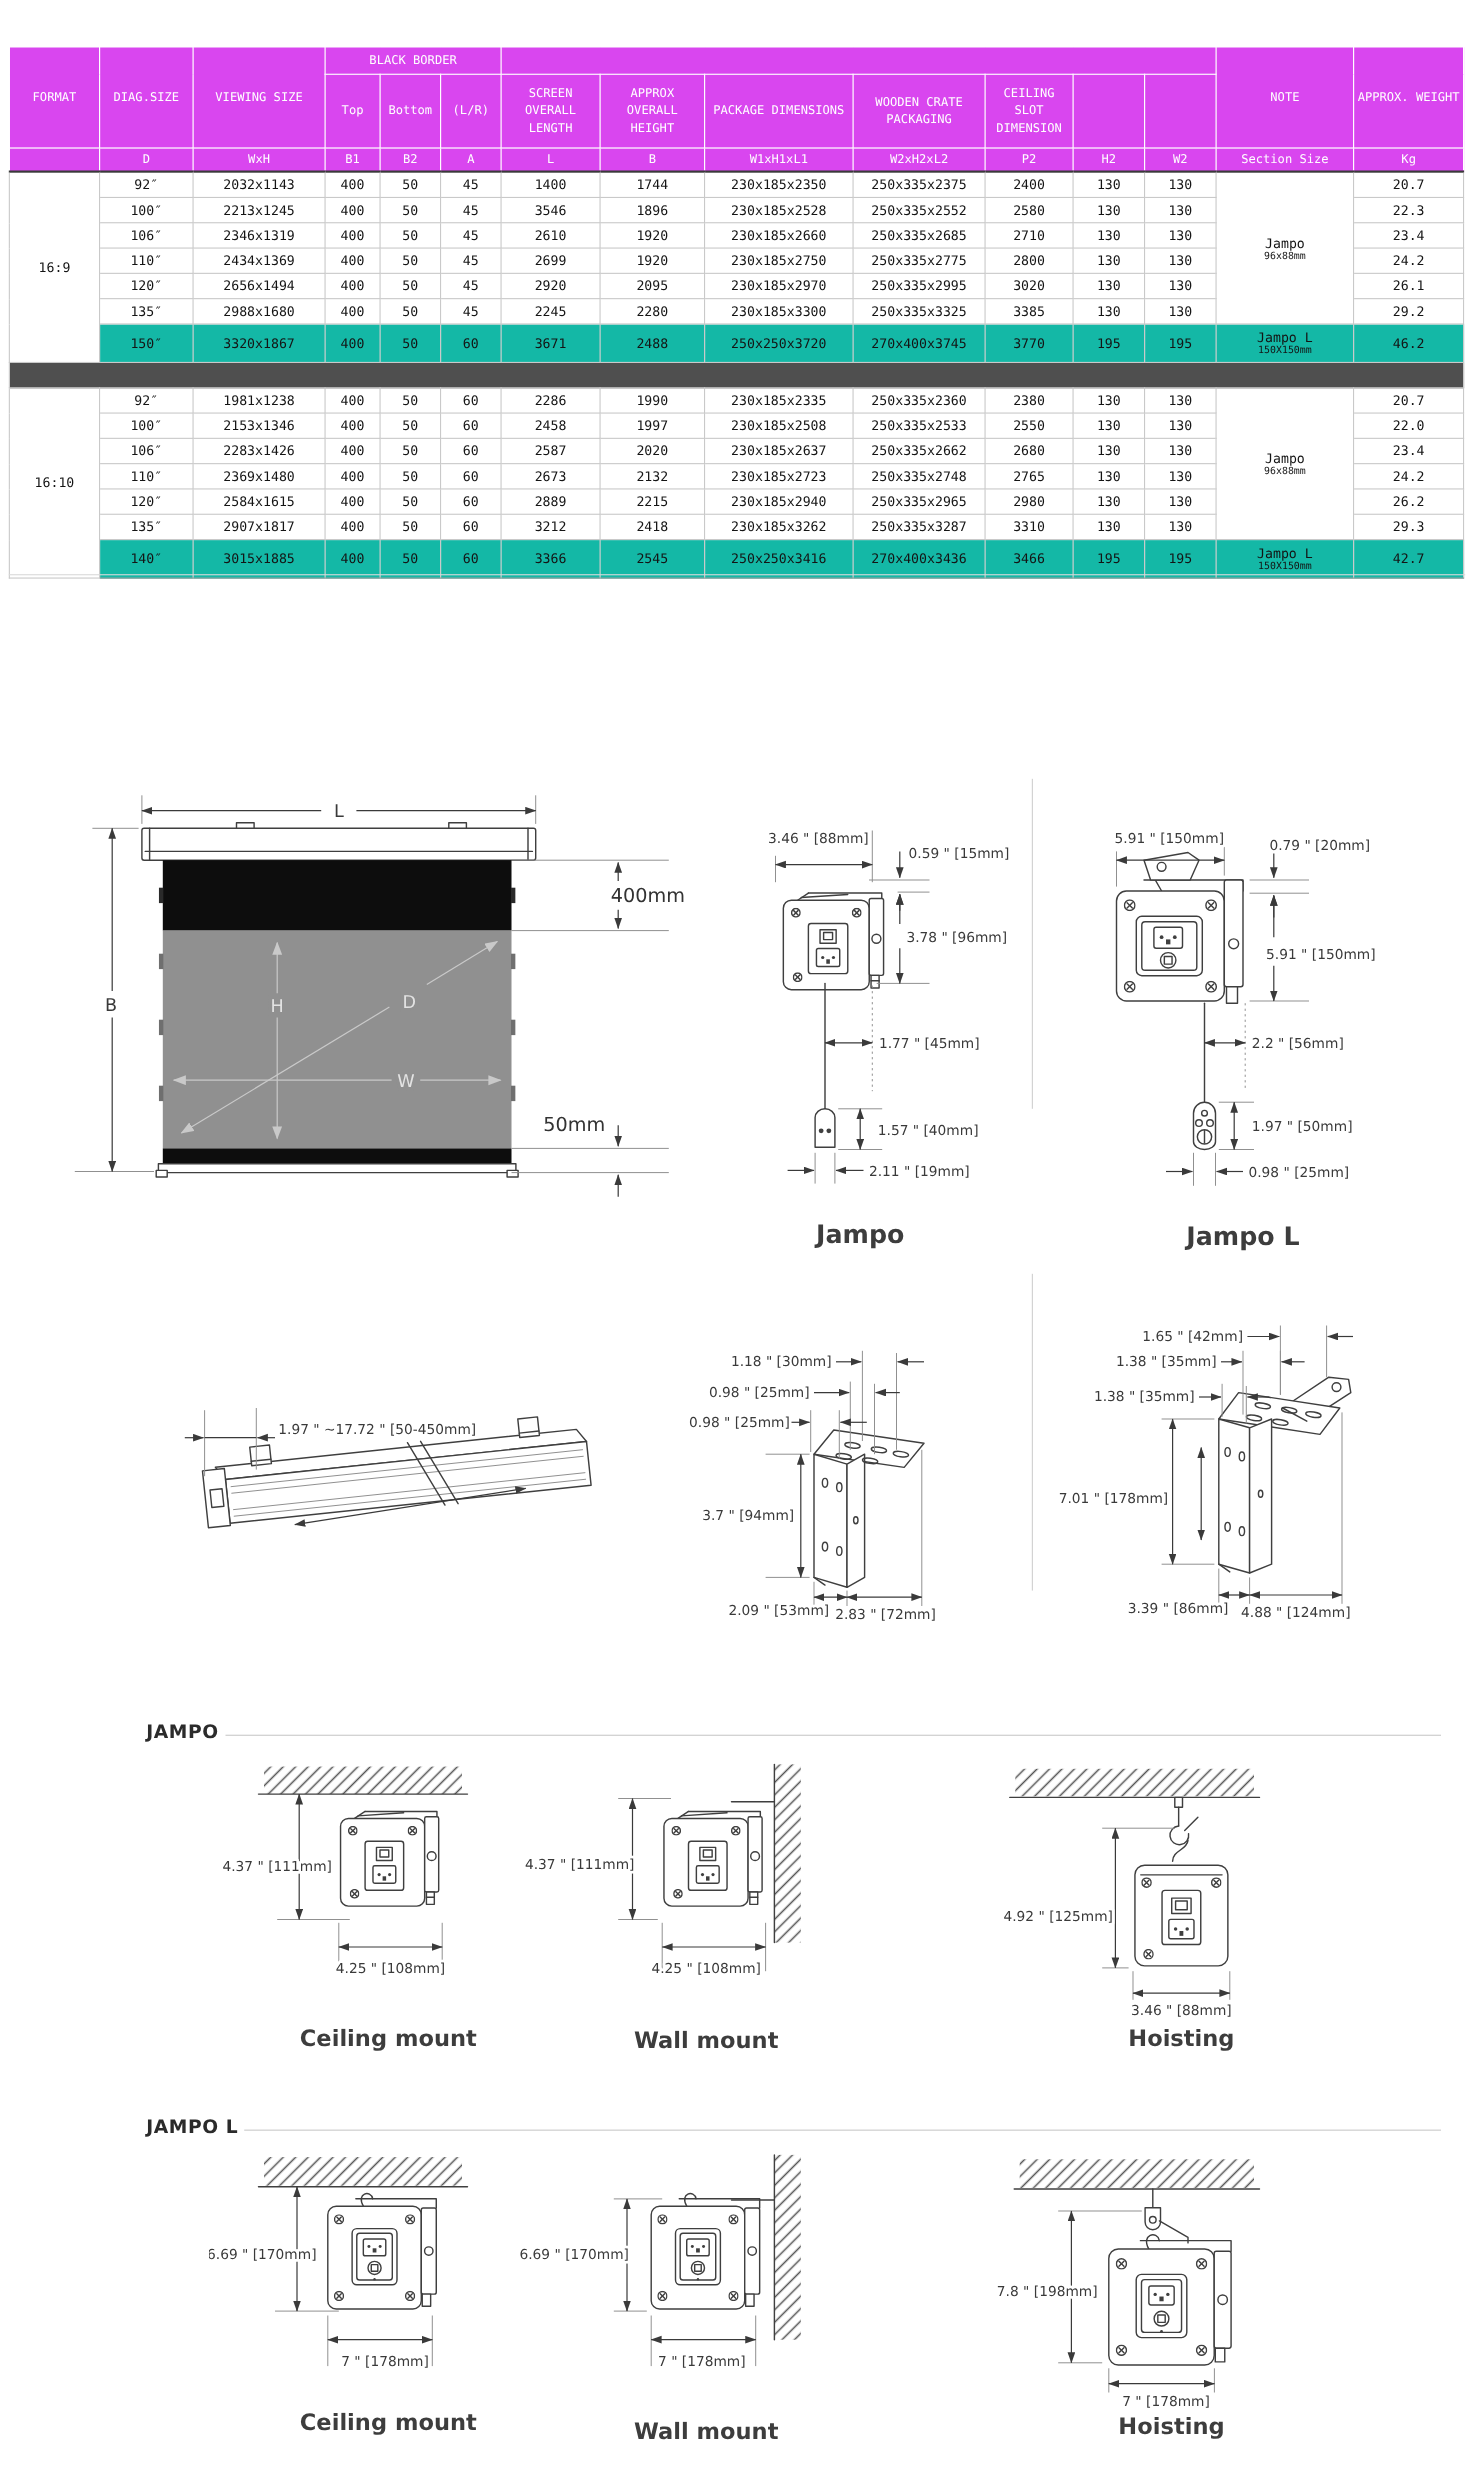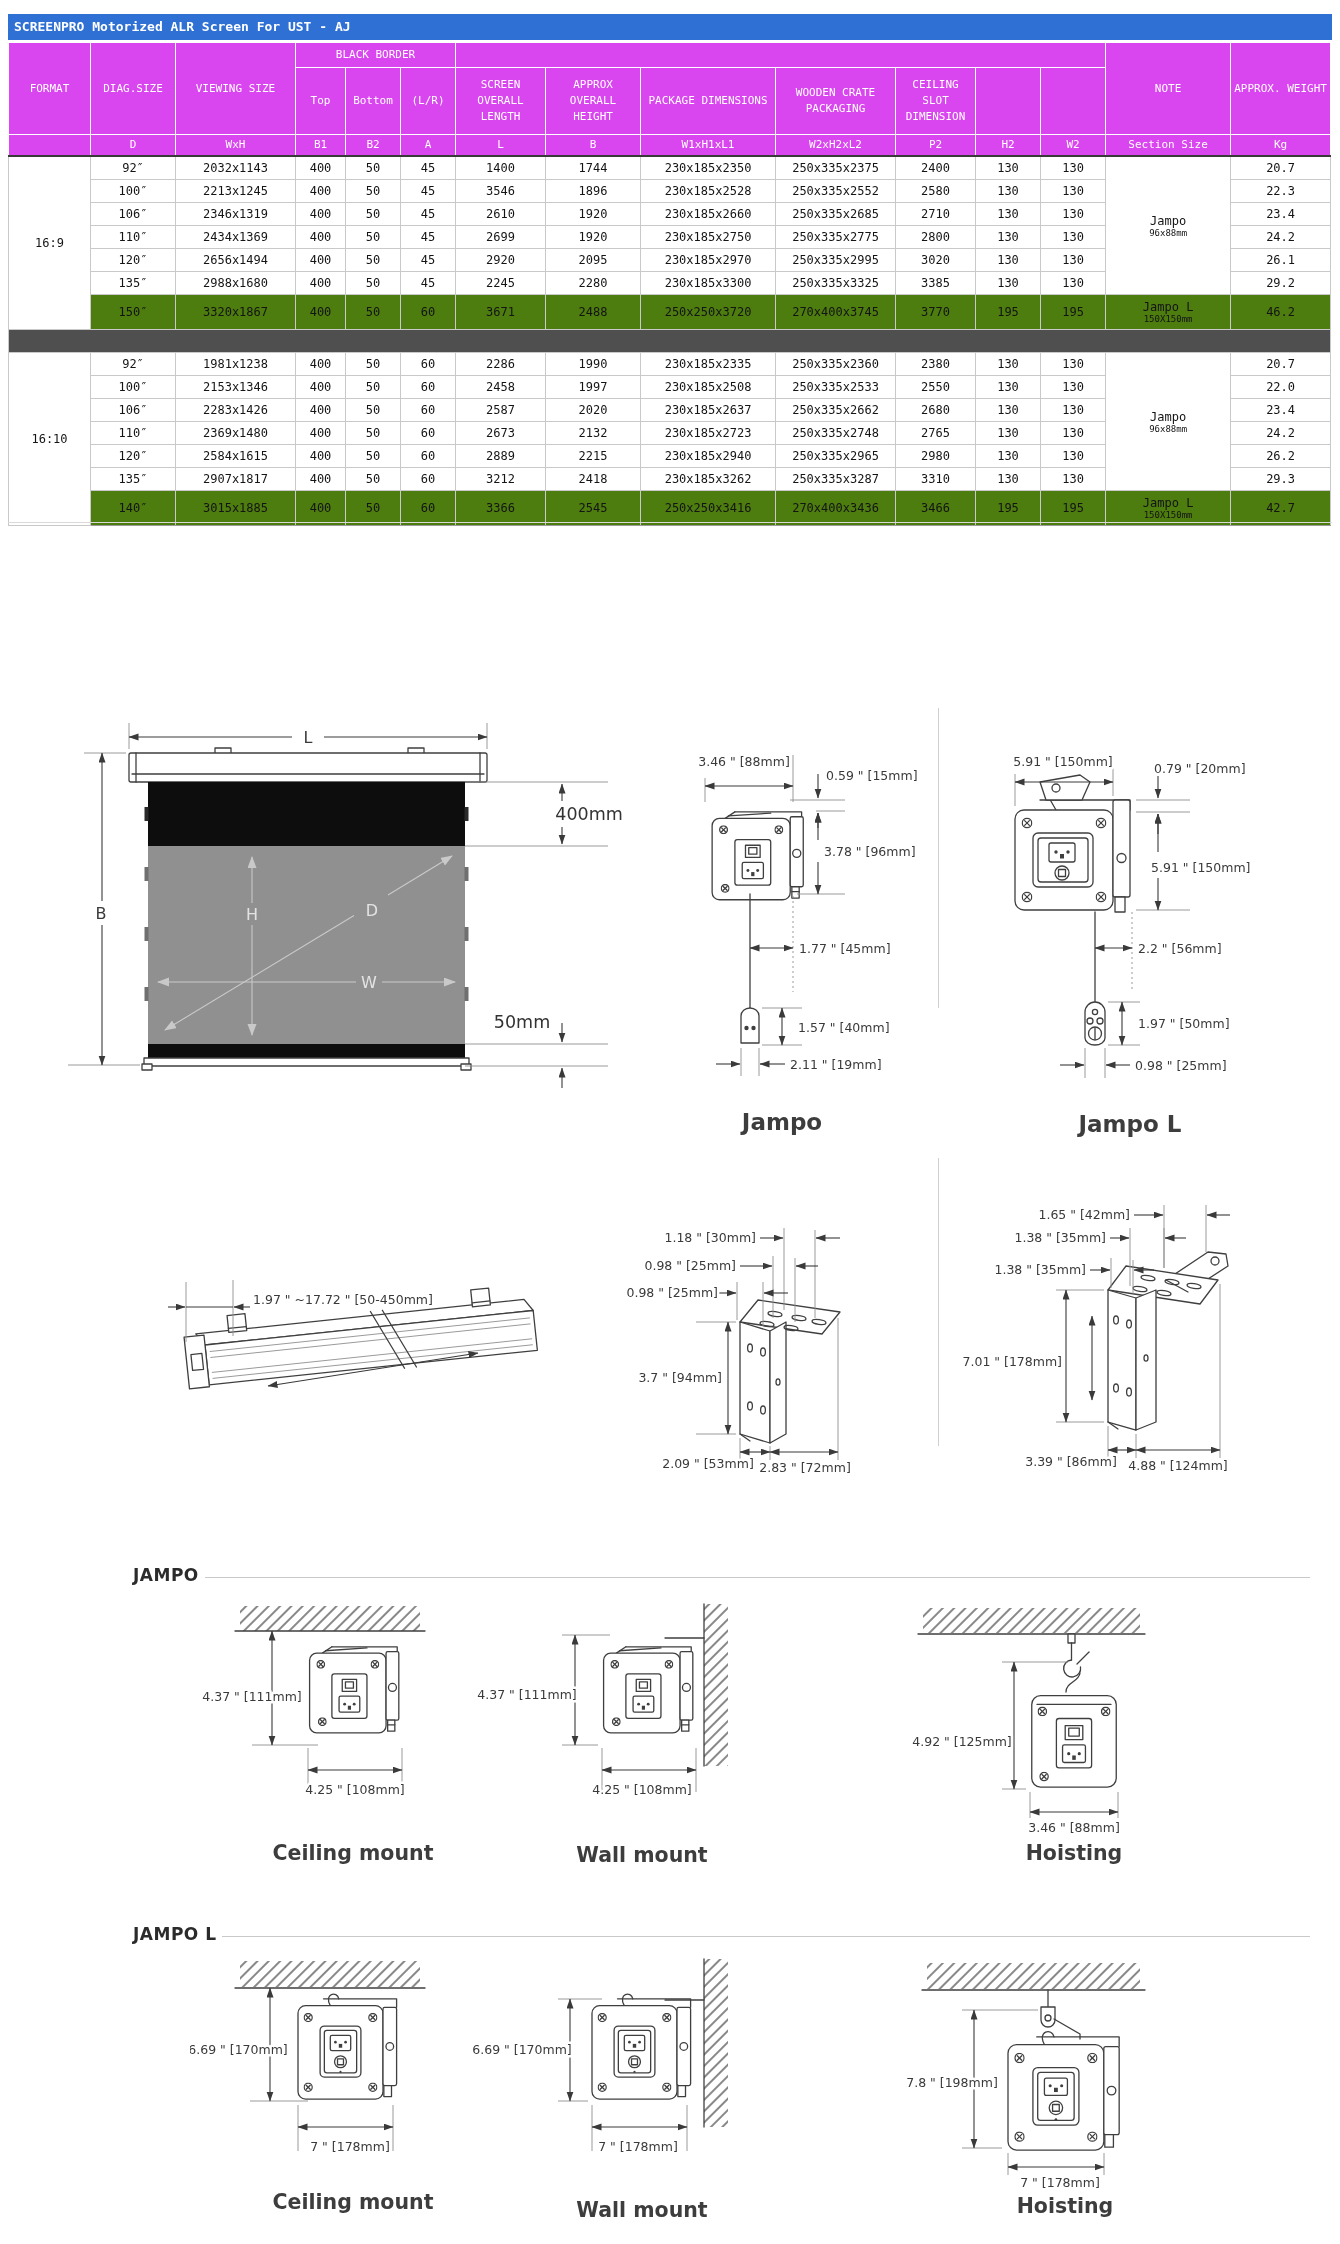--- a/index.html
+++ b/index.html
@@ -11,21 +11,21 @@
   .titlebar{position:absolute;left:8px;top:14px;width:1324px;height:26px;background:#2f70d4;color:#fff;
             font:bold 13px "DejaVu Sans Mono",monospace;line-height:26px;padding-left:6px;box-sizing:border-box;}
   table.spec{position:absolute;left:8px;top:42px;width:1322px;border-collapse:collapse;table-layout:fixed;}
   table.spec th{background:#d946ef;color:#fff;font:11px "DejaVu Sans Mono",monospace;font-weight:normal;
                 border:1px solid #fff;text-align:center;vertical-align:middle;padding:1px 2px;line-height:1.45;}
   table.spec td{font:12px "DejaVu Sans Mono",monospace;color:#141414;border:1px solid #c9c9c9;
                 text-align:center;vertical-align:middle;padding:0 2px;height:22px;}
   tr.hrow1 th{height:22px;} tr.hrow2 th{height:64px;} tr.hrow3 th{height:18px;border-bottom:2px solid #3a3a3a;}
   td.fmt{font-weight:bold;border-left:none;}
   td.sep{background:#4f4f4f;height:4px;padding:0;border:none;}
-  tr.special td{background:#4d7c0f;height:34px;}
+  tr.special td{background:#14b8a6;height:34px;}
   td.note-cell div.l2{font-size:9px;}
   tbody tr:last-child td{border-bottom:1.5px solid #9a9a9a;text-align:center;}
 
   .hline{position:absolute;background:#d9d9d9;height:1px;}
   .vline{position:absolute;background:#cfcfcf;width:1px;}
   .sechead{position:absolute;font:bold 17px "DejaVu Sans",sans-serif;color:#2b2b2b;letter-spacing:.5px;}
 
   
   svg .draw{stroke:#3f3f3f;stroke-width:1.3;fill:none;stroke-linejoin:round;stroke-linecap:round;vector-effect:non-scaling-stroke;}
   svg .part{stroke:#3f3f3f;stroke-width:1.3;fill:#fff;stroke-linejoin:round;vector-effect:non-scaling-stroke;}
@@ -114,23 +114,20 @@
         <circle cx="44" cy="53" r="1.6" fill="#3f3f3f"></circle>
         <circle cx="56" cy="53" r="1.6" fill="#3f3f3f"></circle>
         <rect x="48" y="55" width="4" height="4.5" fill="#3f3f3f"></rect>
         <circle class="part" cx="50" cy="76" r="7"></circle>
         <rect class="draw" x="46.5" y="72.5" width="7" height="7"></rect>
         <circle cx="50" cy="88" r="1.3" fill="#3f3f3f"></circle>
       </symbol>
     </defs>
   </svg>
 
-  <div class="titlebar">
-    <span>SCREENPRO Motorized ALR Screen For UST - AJ</span>
-  </div>
 
   <table class="spec">
     <colgroup>
       <col style="width:82px">
         <col style="width:85px">
         <col style="width:120px">
         <col style="width:50px">
       <col style="width:55px">
         <col style="width:55px">
         <col style="width:90px">

